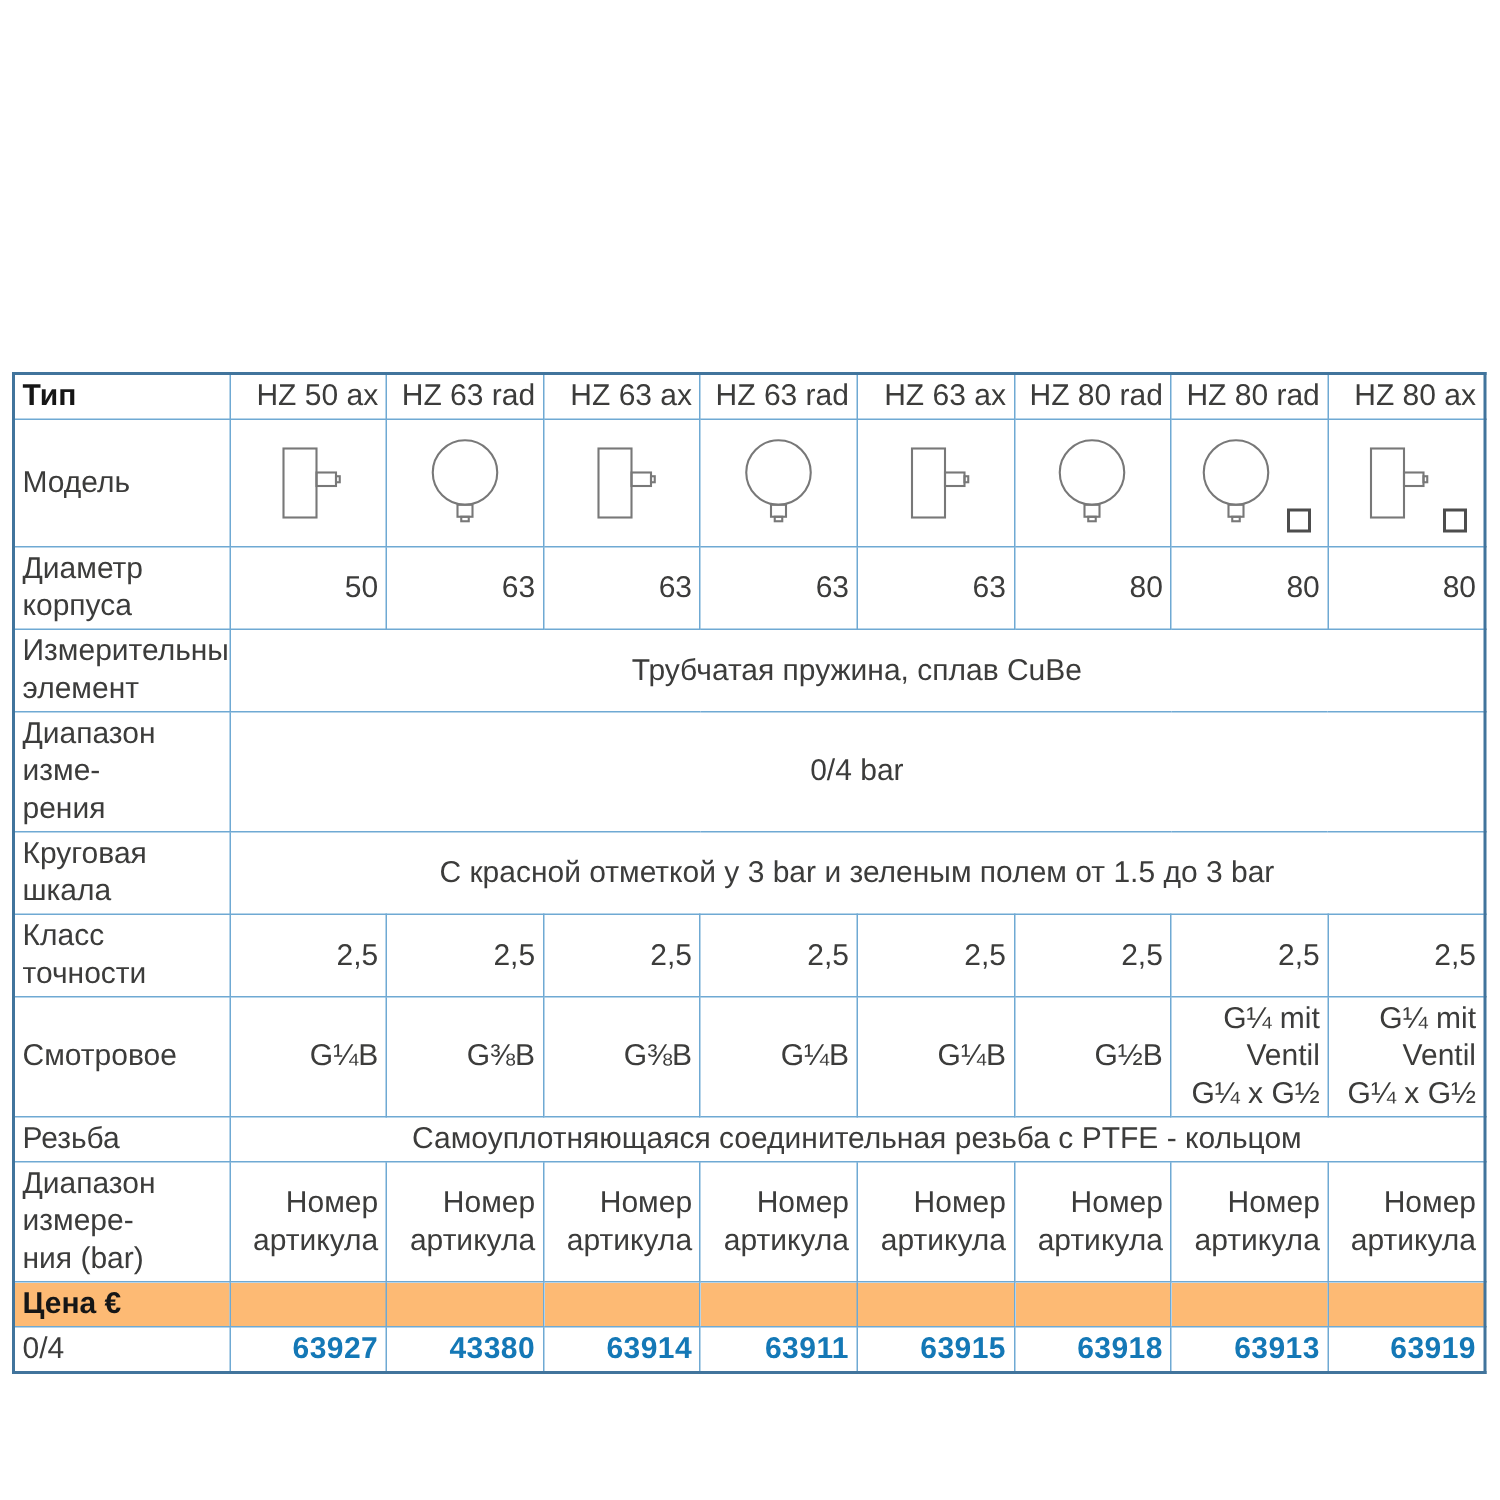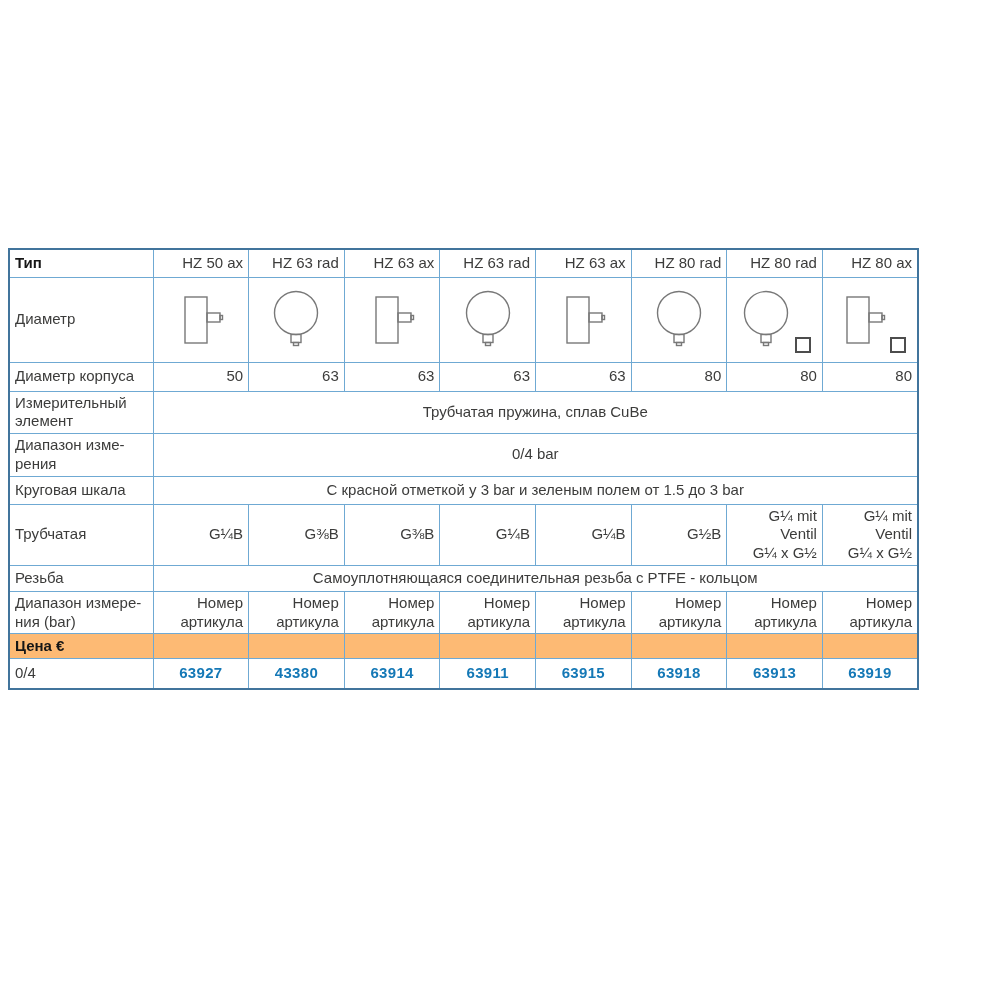--- a/index.html
+++ b/index.html
@@ -14,25 +14,25 @@
   .stage {
     position: relative;
     width: 1000px;
     height: 1000px;
     overflow: hidden;
   }
   table.spec {
     position: absolute;
     left: 8px;
     top: 248px;
-    width: 911px;
+    width: 983px;
     border-collapse: collapse;
     table-layout: fixed;
     border: 2px solid #41749c;
-    font-size: 15px;
+    font-size: 20px;
     line-height: 1.25;
   }
   table.spec td {
     border: 1px solid #6fa9d3;
     vertical-align: middle;
     padding: 2px 5px;
     overflow: hidden;
   }
   td.lbl {
     text-align: left;
@@ -42,21 +42,21 @@
   td.val {
     text-align: right;
     white-space: pre-line;
   }
   td.span-val {
     text-align: center;
   }
   .bold-black { font-weight: bold; color: #161616; }
   tr.price-row td { background: #fdba74; }
   td.article {
-    text-align: center;
+    text-align: right;
     font-weight: bold;
     color: #1478b6;
     letter-spacing: 0.3px;
   }
   .model-cell {
     position: relative;
     text-align: center;
     vertical-align: middle;
   }
   .model-cell svg { display: inline-block; vertical-align: middle; }
@@ -95,21 +95,21 @@
       <td class="val">HZ 63 rad</td>
       <td class="val">HZ 63 ax</td>
       <td class="val">HZ 63 rad</td>
       <td class="val">HZ 63 ax</td>
       <td class="val">HZ 80 rad</td>
       <td class="val">HZ 80 rad</td>
       <td class="val">HZ 80 ax</td>
     </tr>
 
     <tr style="height:85px">
-      <td class="lbl">Диаметр</td>
+      <td class="lbl">Модель</td>
       <td class="model-cell">
         <svg width="64" height="62" viewBox="0 0 64 62">
           <rect class="gauge-stroke" x="16" y="8" width="22" height="46"></rect>
           <rect class="gauge-stroke" x="38" y="24" width="13" height="9"></rect>
           <rect class="gauge-stroke" x="51" y="26.5" width="2.5" height="4"></rect>
         </svg>
       </td>
       <td class="model-cell">
         <svg width="64" height="66" viewBox="0 0 64 66">
           <circle class="gauge-stroke" cx="32" cy="26" r="21.5"></circle>
@@ -187,23 +187,34 @@
 рения</td>
       <td class="span-val" colspan="8">0/4 bar</td>
     </tr>
 
     <tr style="height:28px">
       <td class="lbl">Круговая шкала</td>
       <td class="span-val" colspan="8">С красной отметкой у 3 bar и зеленым полем от 1.5 до 3 bar</td>
     </tr>
 
 
+    <tr style="height:28px">
+      <td class="lbl">Класс точности</td>
+      <td class="val">2,5</td>
+      <td class="val">2,5</td>
+      <td class="val">2,5</td>
+      <td class="val">2,5</td>
+      <td class="val">2,5</td>
+      <td class="val">2,5</td>
+      <td class="val">2,5</td>
+      <td class="val">2,5</td>
+    </tr>
 
     <tr style="height:40px">
-      <td class="lbl">Трубчатая</td>
+      <td class="lbl">Смотровое</td>
       <td class="val">G¼B</td>
       <td class="val">G⅜B</td>
       <td class="val">G⅜B</td>
       <td class="val">G¼B</td>
       <td class="val">G¼B</td>
       <td class="val">G½B</td>
       <td class="val">G¼ mit Ventil
 G¼ x G½</td>
       <td class="val">G¼ mit Ventil
 G¼ x G½</td>

